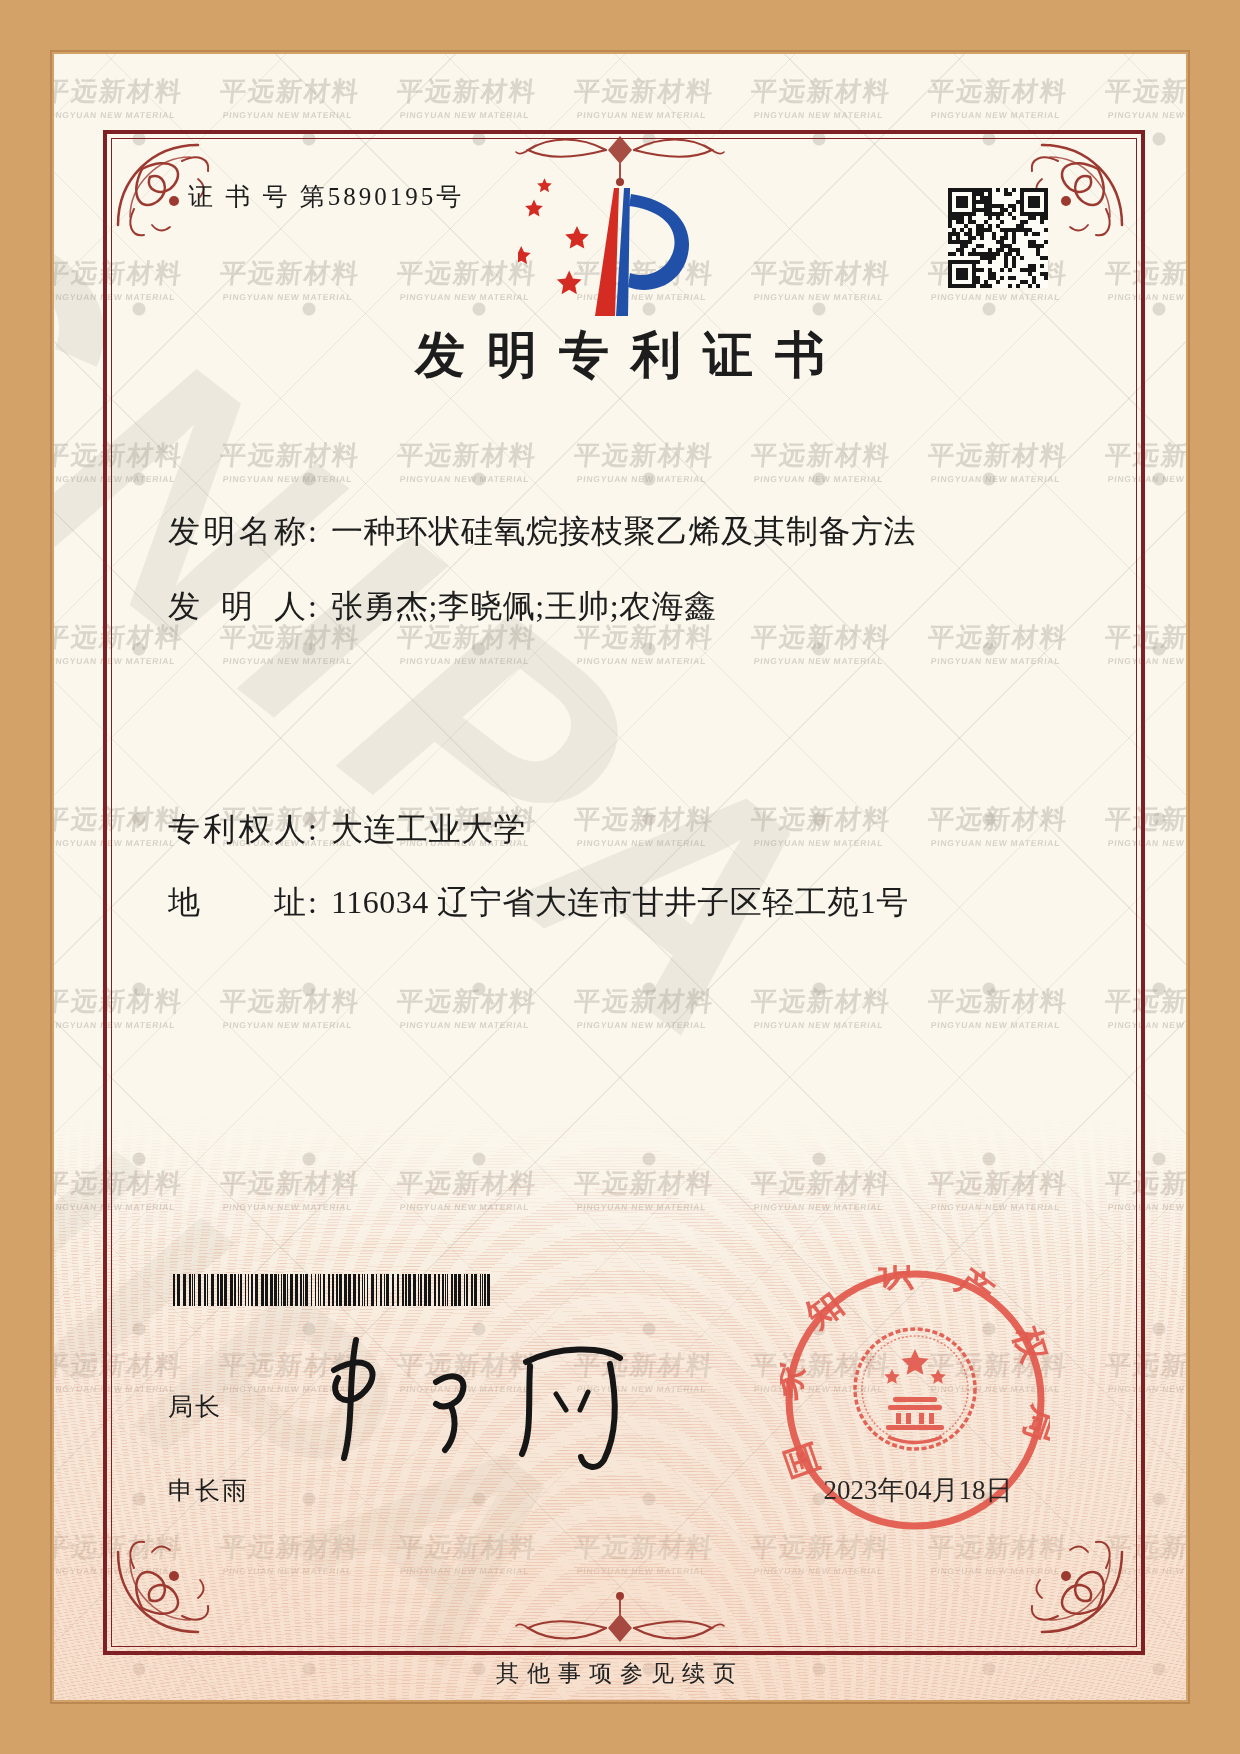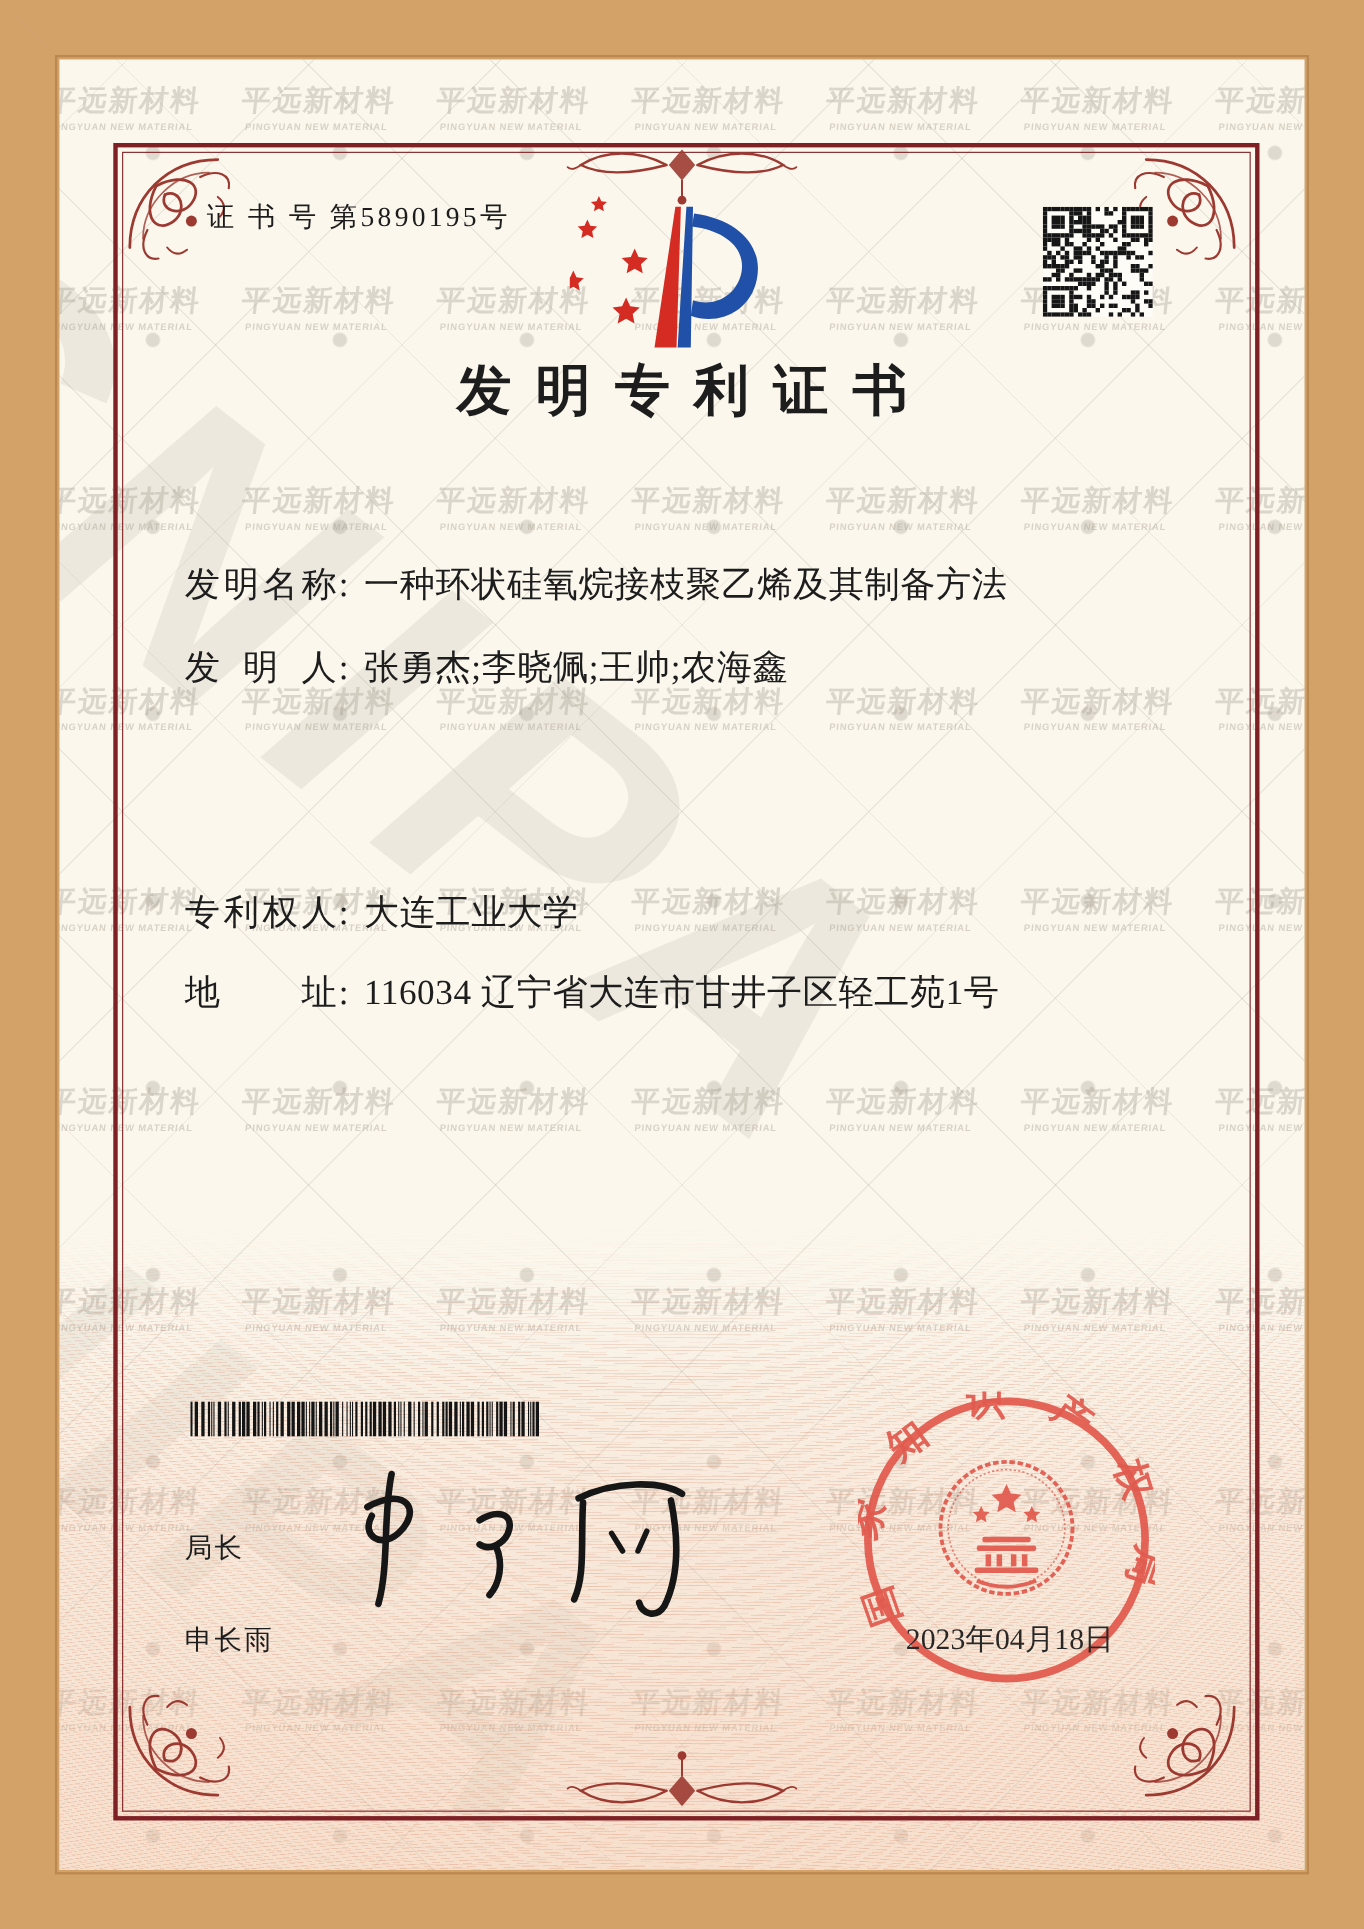--- a/index.html
+++ b/index.html
@@ -874,20 +874,21 @@
           <rect x="106" y="160" width="58" height="5" rx="2"></rect>
           <path d="M108 172 Q135 183 162 172" fill="none" stroke="#e05246" stroke-width="3.5"></path>
         </g>
         <text font-family="Liberation Serif, DejaVu Serif, serif" font-size="35" font-weight="bold" fill="#e05246" letter-spacing="38" opacity=".95">
           <textPath href="#sealArc" startOffset="50%" text-anchor="middle">国家知识产权局</textPath>
         </text>
         <text x="138" y="234" text-anchor="middle" font-family="Liberation Serif, DejaVu Serif, serif" font-size="27" fill="#1a1a1a">2023年04月18日</text>
       </svg>
     </div>
 
+    <div class="abs footnote">其他事项参见续页</div>
   </div>
 
   <div class="wood h t"></div>
   <div class="wood h b"></div>
   <div class="wood v l"></div>
   <div class="wood v r"></div>
   <div class="wood-edge"></div>
 </div>
 
 </body></html>

